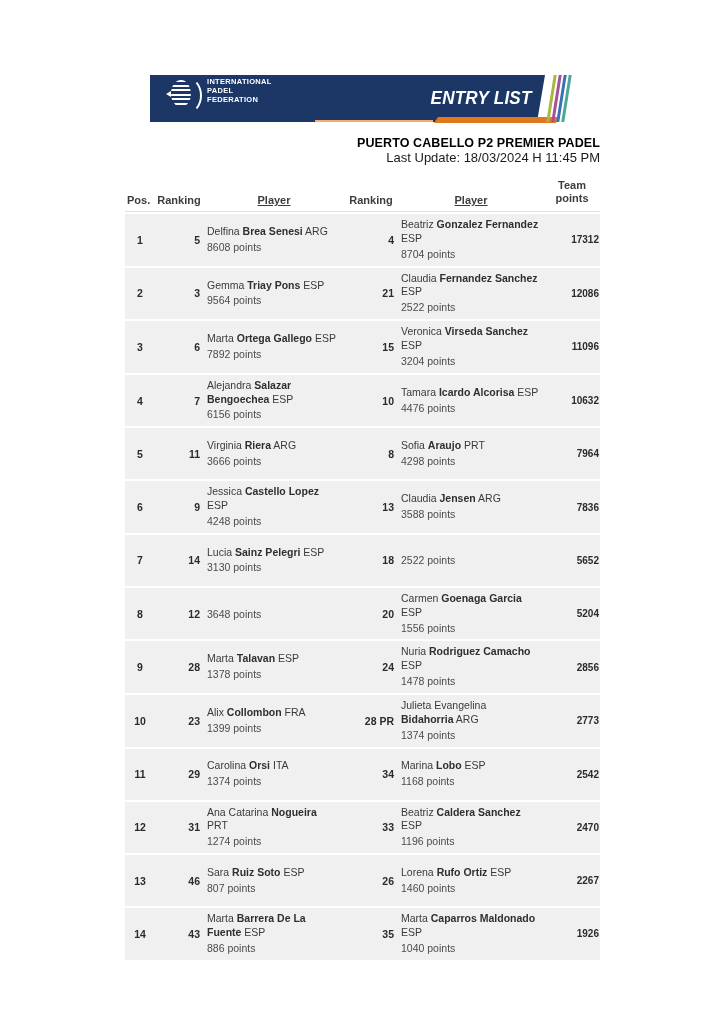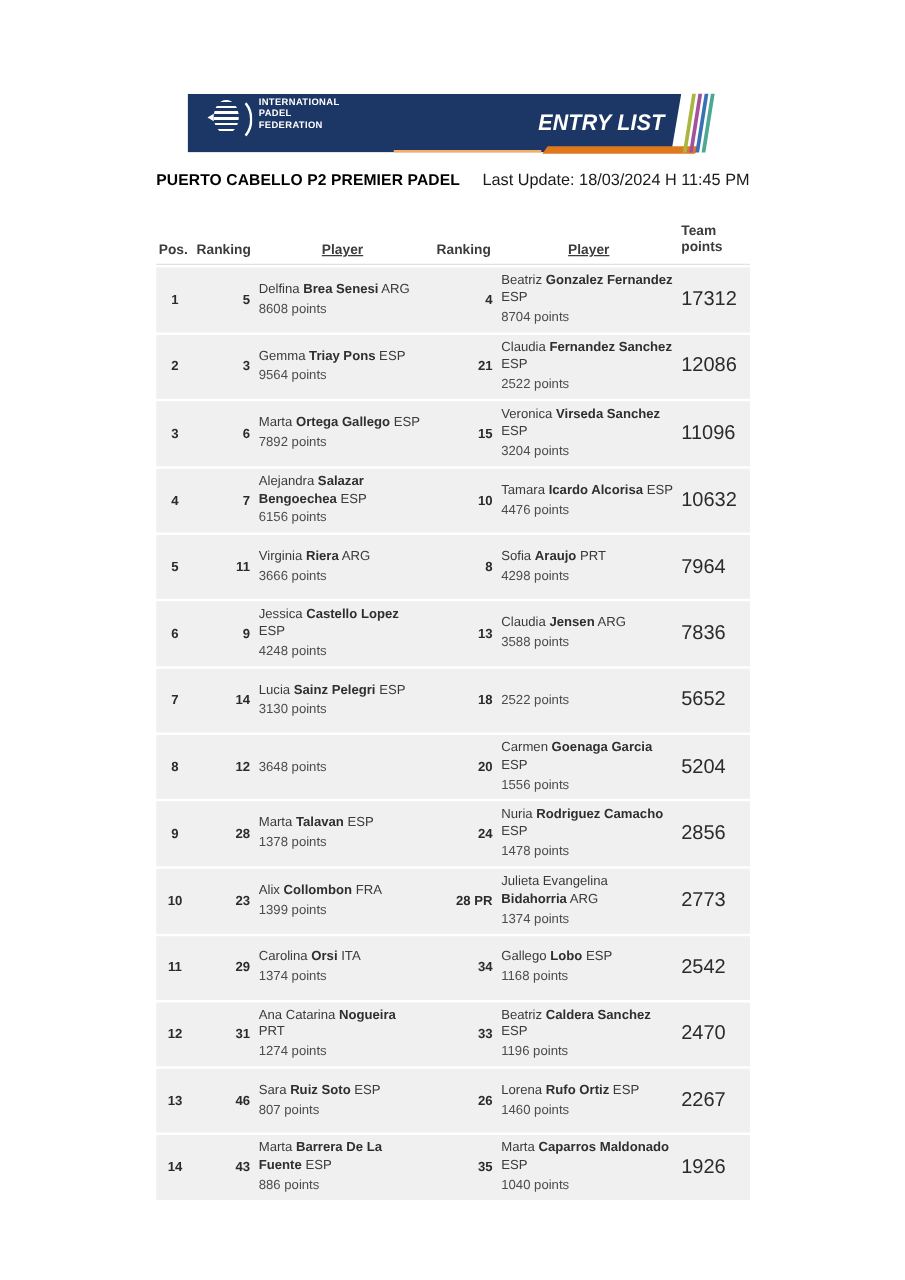--- a/index.html
+++ b/index.html
@@ -45,48 +45,48 @@
   .orange-thin { position:absolute; left:165px; top:45px; width:118px; height:2px; background:var(--orange-light,#f5ad6a); }
   .orange-bar  { position:absolute; left:286px; top:42px; width:122px; height:6px; background:var(--orange,#e07820); transform:skewX(-35deg); }
   .stripes { position:absolute; left:400px; top:0; width:24px; height:47px; }
   .stripe { position:absolute; top:0; height:47px; width:3px; transform:skewX(-9deg); }
   .stripe-1 { left:0;  background:var(--stripe-green,#aab73e); }
   .stripe-2 { left:5px;  background:var(--stripe-purple,#a4509b); }
   .stripe-3 { left:10px; background:var(--stripe-blue,#3a71b5); }
   .stripe-4 { left:15px; background:var(--stripe-teal,#4aa893); }
 
   
-  .title-row { position:absolute; left:125px; top:136px; width:475px; display:flex; align-items:center; }
+  .title-row { position:absolute; left:125px; top:136px; width:475px; display:flex; align-items:flex-end;flex-direction:column; }
   .tournament { font-size:12.5px; font-weight:bold; color:#000; letter-spacing:0.1px; }
   .last-update { font-size:13px; color:#1a1a1a; margin-left:18px; }
 
   
   .ptable { position:absolute; left:125px; top:172px; width:475px; }
   .thead {
     display:grid; grid-template-columns:30px 48px 142px 52px 148px 55px;
     align-items:end; min-height:34px; padding-bottom:5px;
     border-bottom:1px solid #e2e2e2;
     font-size:11px; font-weight:bold; color:#3c3c3c;
   }
   .h-pos { text-align:left; padding-left:2px; }
   .h-rank { text-align:center; }
   .h-player { text-align:center;text-decoration:underline; }
-  .h-team { text-align:left; padding-right:1px; line-height:1.25; }
+  .h-team { text-align:center; padding-right:1px; line-height:1.25; }
 
   .row {
     display:grid; grid-template-columns:30px 48px 142px 52px 148px 55px;
     min-height:51px; margin-top:2px; background:#f0f0f0;
     align-items:center; font-size:10.5px;
   }
   .c-pos  { text-align:center; font-weight:bold; color:#2b2b2b; }
   .c-rank { text-align:right; font-weight:bold; color:#2b2b2b; padding-right:3px; white-space:nowrap; }
   .c-player { padding:4px 6px 4px 4px; line-height:1.32; color:#3a3a3a; }
   .pname .ln { font-weight:bold; color:#2f2f2f; }
   .ppoints { margin-top:2px; color:#4c4c4c; }
-  .c-team { font-weight:normal; color:#2b2b2b; padding-right:1px; font-size:16px; }
+  .c-team { text-align:right; font-weight:bold; color:#2b2b2b; padding-right:1px; font-size:10px; }
 </style>
 </head>
 <body>
 
 <div class="banner">
   <div class="banner-navy"></div>
 
   <div class="logo">
     <div class="ball">
       <div class="ball-tri"></div>
@@ -354,21 +354,21 @@
       <div class="pname">
         <span class="fn">Carolina</span>
         <span class="ln">Orsi</span>
         <span class="cc">ITA</span>
       </div>
       <div class="ppoints">1374 points</div>
     </div>
     <div class="c-rank">34</div>
     <div class="c-player">
       <div class="pname">
-        <span class="fn">Gallego</span>
+        <span class="fn">Marina</span>
         <span class="ln">Lobo</span>
         <span class="cc">ESP</span>
       </div>
       <div class="ppoints">1168 points</div>
     </div>
     <div class="c-team">2542</div>
   </div>
 
   <div class="row">
     <div class="c-pos">12</div>

